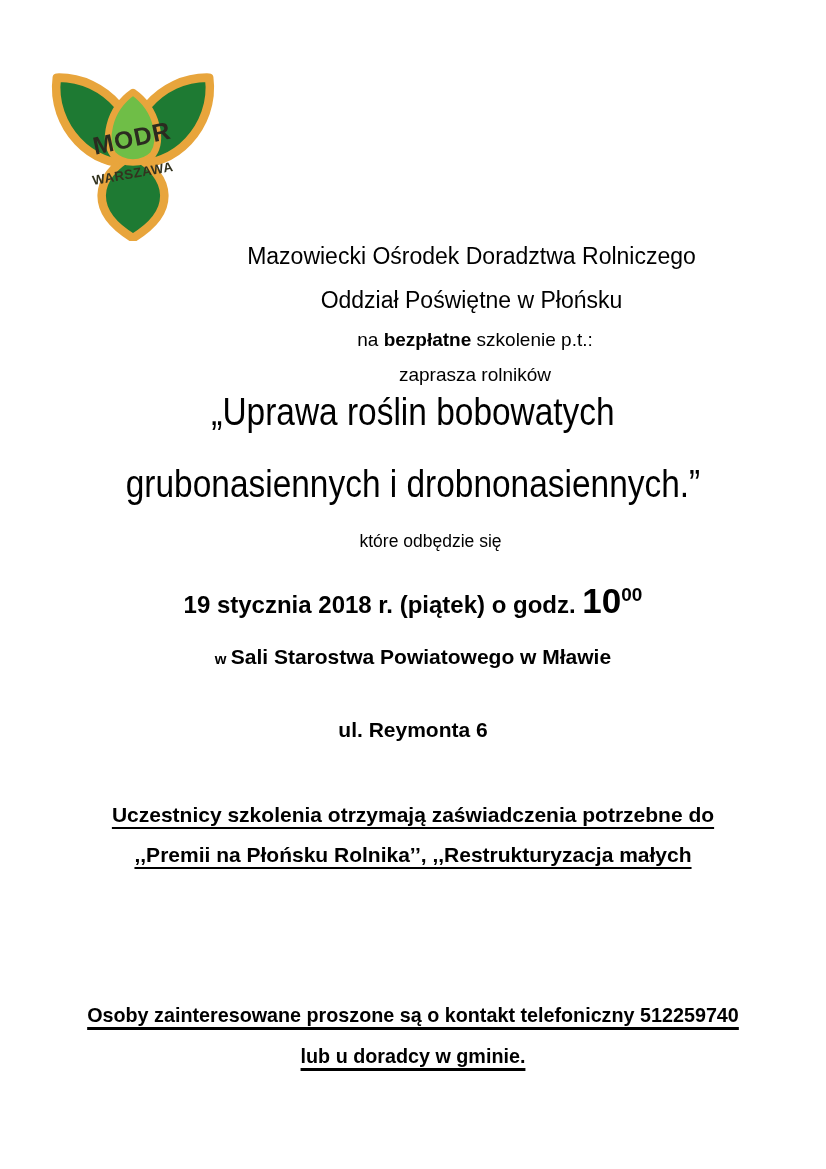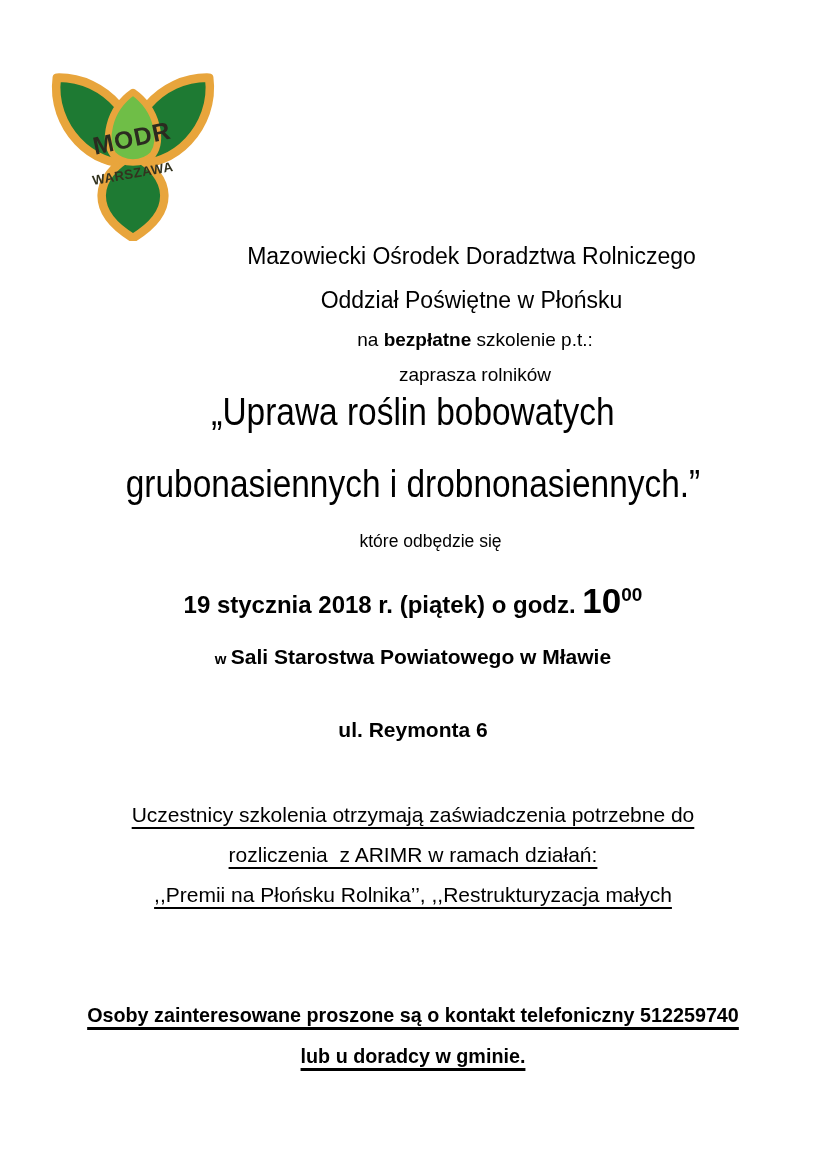--- a/index.html
+++ b/index.html
@@ -29,21 +29,21 @@
   .quote2{top:462px;}
   .which{top:531px;font-size:17.5px;padding-left:35px;}
   
   .date{top:580px;font-size:24px;font-weight:bold;}
   .time-big{font-size:35px;}
   .time-sup{font-size:19px;position:relative;top:-12px;}
   .venue{top:645px;font-size:21px;font-weight:bold;}
   .venue .small-w{font-size:15px;}
   .address{top:682px;font-size:21px;font-weight:bold;margin-top:36px;}
   
-  .cert{top:795px;font-size:21px;line-height:40px;}
+  .cert{top:795px;font-size:21px;line-height:40px;font-weight:bold;}
   .cert div{white-space:pre-wrap;}
   .cert div span{
     text-decoration:underline;
     text-decoration-thickness:2px;
     text-underline-offset:5px;
   }
   
   .contact{top:994px;font-size:21px;font-weight:bold;line-height:41px;
     transform:scaleX(0.94);transform-origin:50% 50%;}
   .contact div span{
@@ -88,21 +88,20 @@
 
   <div class="abs which">które odbędzie się</div>
 
   <div class="abs date"><span>19 stycznia 2018 r. (piątek) o godz. </span><span class="time-big">10</span><span class="time-big time-sup">00</span></div>
 
   <div class="abs venue"><span class="small-w">w </span><span>Sali Starostwa Powiatowego w Mławie</span></div>
   <div class="abs address">ul. Reymonta 6</div>
 
   <div class="abs cert">
     <div><span>Uczestnicy szkolenia otrzymają zaświadczenia potrzebne do</span></div>
-    <div><span>rozliczenia  z ARIMR w ramach działań:</span></div>
     <div><span>,,Premii na Płońsku Rolnika’’, ,,Restrukturyzacja małych</span></div>
   </div>
 
   <div class="abs contact">
     <div><span>Osoby zainteresowane proszone są o kontakt telefoniczny 512259740</span></div>
     <div><span>lub u doradcy w gminie.</span></div>
   </div>
 
 </div>
 

